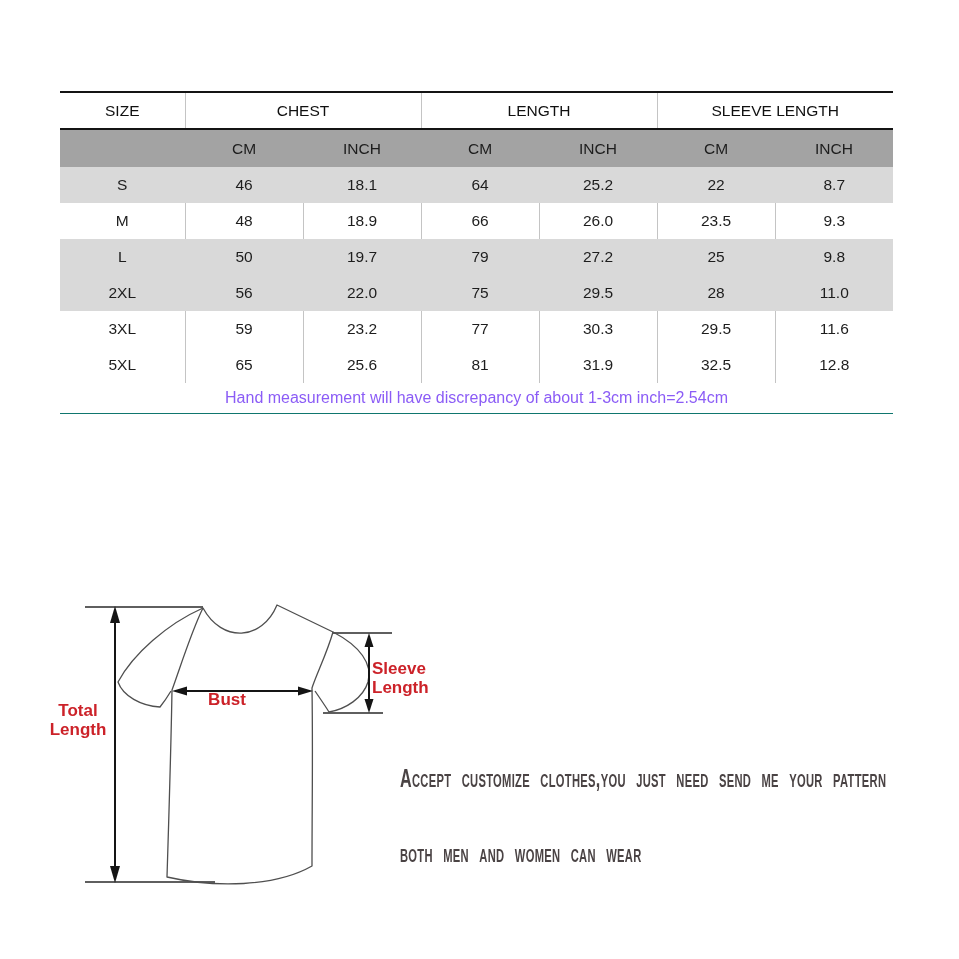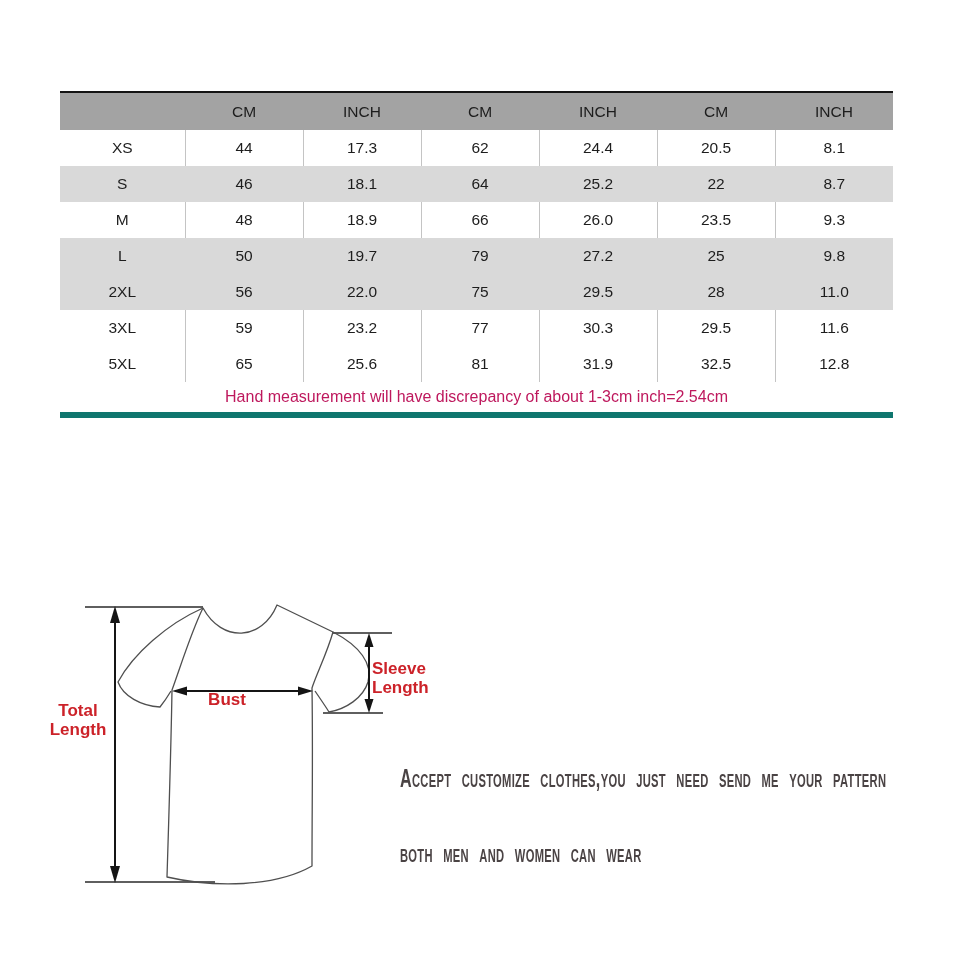--- a/index.html
+++ b/index.html
@@ -27,22 +27,22 @@
   .size-table thead tr.units th{
     height:37px;background:#a3a3a3;
   }
   .size-table tbody tr{height:36px;}
   .size-table tbody tr.shade{background:#d9d9d9;}
   
   .size-table tr.group th + th,
   .size-table tbody tr td + td{border-left:1px solid #c4c4c4;}
   .size-table tbody tr.shade td + td{border-left-color:#d9d9d9;}
   .size-table tfoot td.note{
-    height:30px;border-bottom:6px solid #0f766e;
-    color:#be185d;font-size:16px;
+    height:30px;border-bottom:1px solid #0f766e;
+    color:#8b5cf6;font-size:16px;
   }
 
   
   .diagram{position:absolute;left:40px;top:585px;}
   .dlabel{
     position:absolute;color:#cc2229;font-weight:bold;font-size:17px;
     line-height:1.1;text-align:center;
   }
   .dlabel.total{left:42px;top:702px;width:72px;}
   .dlabel.bust{left:192px;top:674px;width:70px;margin-top:17px;}
@@ -67,40 +67,37 @@
     <colgroup>
       <col style="width:125px">
         <col style="width:118px">
         <col style="width:118px">
       <col style="width:118px">
         <col style="width:118px">
         <col style="width:118px">
         <col style="width:118px">
     </colgroup>
     <thead>
+      <tr class="group">
+        <th>SIZE</th>
+        <th colspan="2">CHEST</th>
+        <th colspan="2">LENGTH</th>
+        <th colspan="2">SLEEVE LENGTH</th>
+      </tr>
       <tr class="units">
         <th></th>
         <th>CM</th>
         <th>INCH</th>
         <th>CM</th>
         <th>INCH</th>
         <th>CM</th>
         <th>INCH</th>
       </tr>
     </thead>
     <tbody>
-        <tr>
-          <td>XS</td>
-          <td>44</td>
-          <td>17.3</td>
-          <td>62</td>
-          <td>24.4</td>
-          <td>20.5</td>
-          <td>8.1</td>
-        </tr>
         <tr class="shade">
           <td>S</td>
           <td>46</td>
           <td>18.1</td>
           <td>64</td>
           <td>25.2</td>
           <td>22</td>
           <td>8.7</td>
         </tr>
         <tr>

